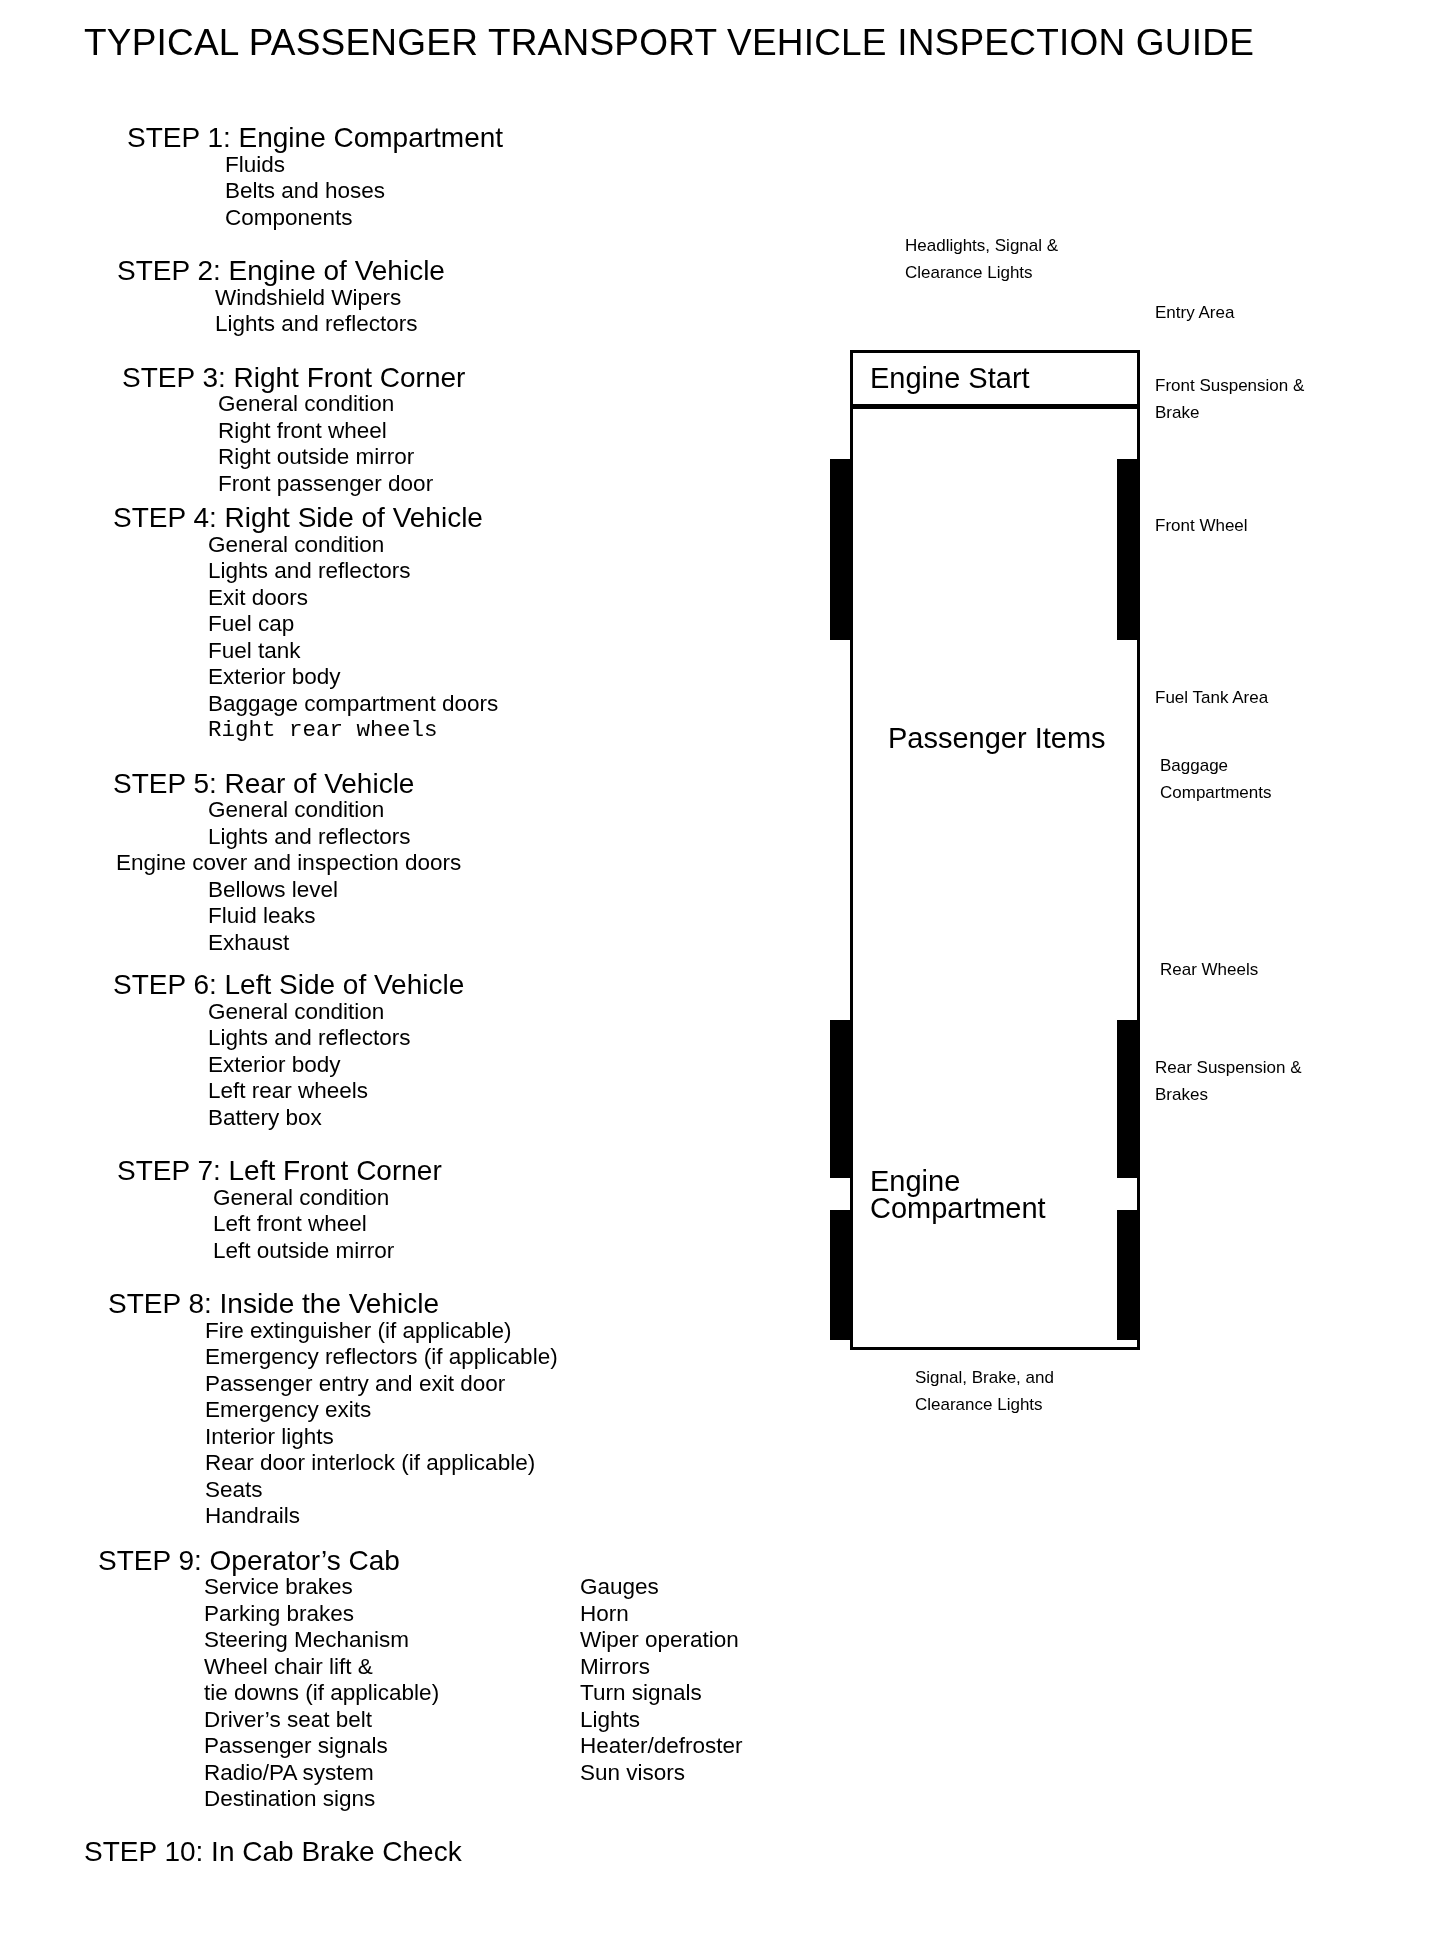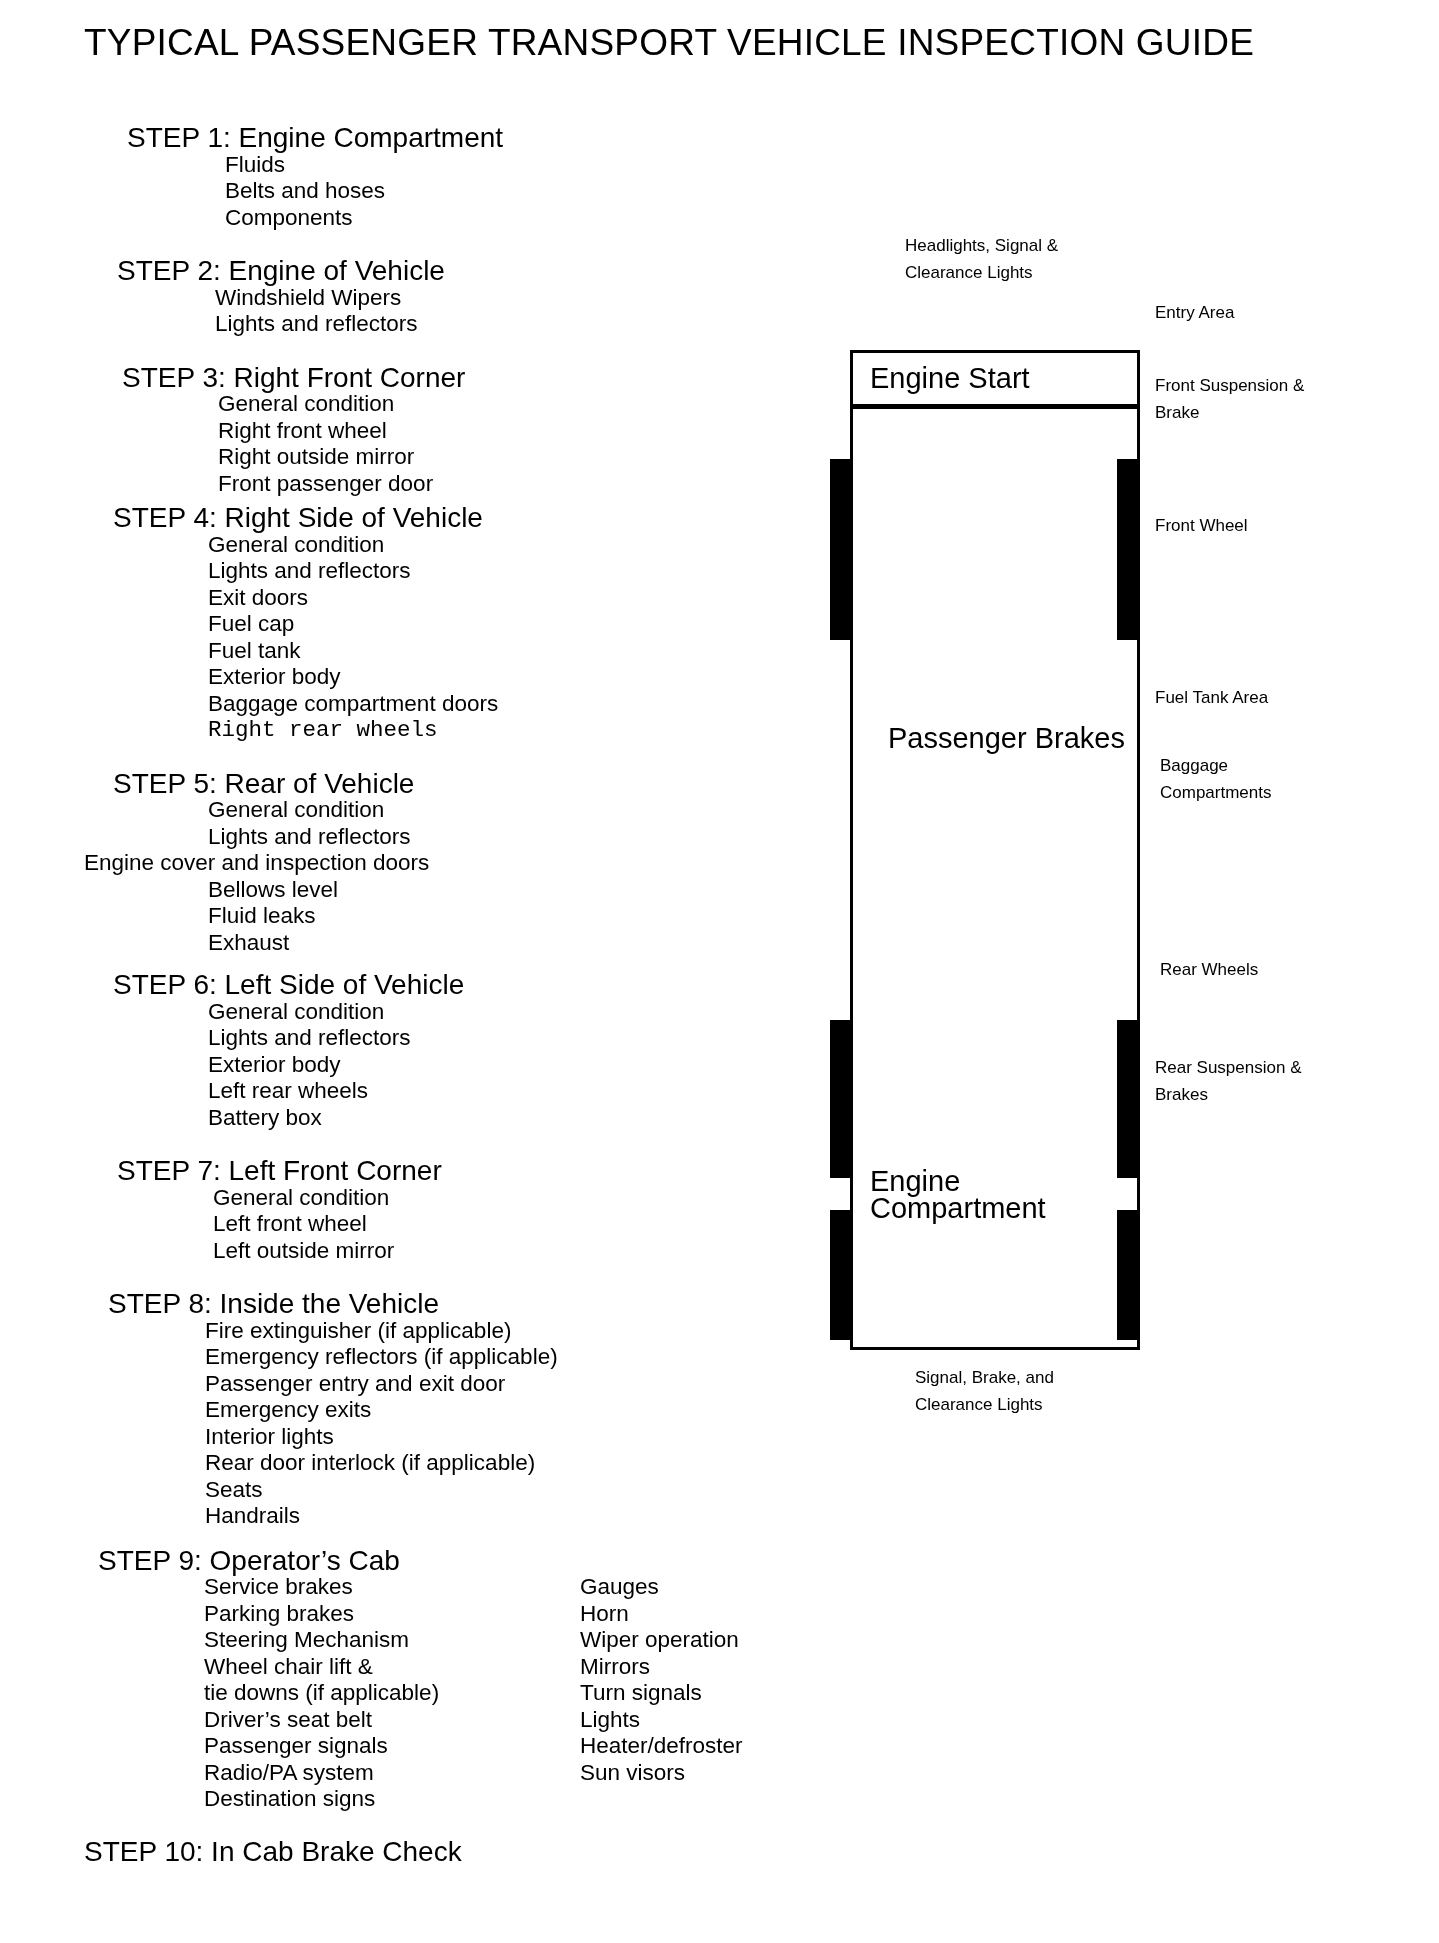--- a/index.html
+++ b/index.html
@@ -158,21 +158,21 @@
       <div class="step-item" style="padding-left:208px;">Fuel tank</div>
       <div class="step-item" style="padding-left:208px;">Exterior body</div>
       <div class="step-item" style="padding-left:208px;">Baggage compartment doors</div>
       <div class="step-item" style="padding-left:208px;font-family:Liberation Mono, monospace;">Right rear wheels</div>
     </div>
 
     <div class="step" style="margin-bottom:16px;">
       <div class="step-head" style="padding-left:113px;">STEP 5: Rear of Vehicle</div>
       <div class="step-item" style="padding-left:208px;">General condition</div>
       <div class="step-item" style="padding-left:208px;">Lights and reflectors</div>
-      <div class="step-item" style="padding-left:84px;">Engine cover and inspection doors</div>
+      <div class="step-item" style="padding-left:109px;margin-left:7px;">Engine cover and inspection doors</div>
       <div class="step-item" style="padding-left:208px;">Bellows level</div>
       <div class="step-item" style="padding-left:208px;">Fluid leaks</div>
       <div class="step-item" style="padding-left:208px;">Exhaust</div>
     </div>
 
     <div class="step" style="margin-bottom:27px;">
       <div class="step-head" style="padding-left:113px;">STEP 6: Left Side of Vehicle</div>
       <div class="step-item" style="padding-left:208px;">General condition</div>
       <div class="step-item" style="padding-left:208px;">Lights and reflectors</div>
       <div class="step-item" style="padding-left:208px;">Exterior body</div>
@@ -243,21 +243,21 @@
     <div class="bus-top"></div>
 
     <div class="wheel w-fl"></div>
     <div class="wheel w-fr"></div>
     <div class="wheel w-rl1"></div>
     <div class="wheel w-rr1"></div>
     <div class="wheel w-rl2"></div>
     <div class="wheel w-rr2"></div>
 
     <div class="lbl-in" style="left:50px; top:110px;">Engine Start</div>
-    <div class="lbl-in" style="left:68px; top:470px;">Passenger Brakes</div>
+    <div class="lbl-in" style="left:68px; top:470px;">Passenger Items</div>
     <div class="lbl-in" style="left:50px; top:913px;">
       <div>Engine</div>
       <div>Compartment</div>
     </div>
 
     <div class="lbl" style="left:335px; top:45px;">Entry Area</div>
 
     <div class="lbl" style="left:335px; top:118px;">
       <div>Front Suspension &amp;</div>
       <div>Brake</div>

